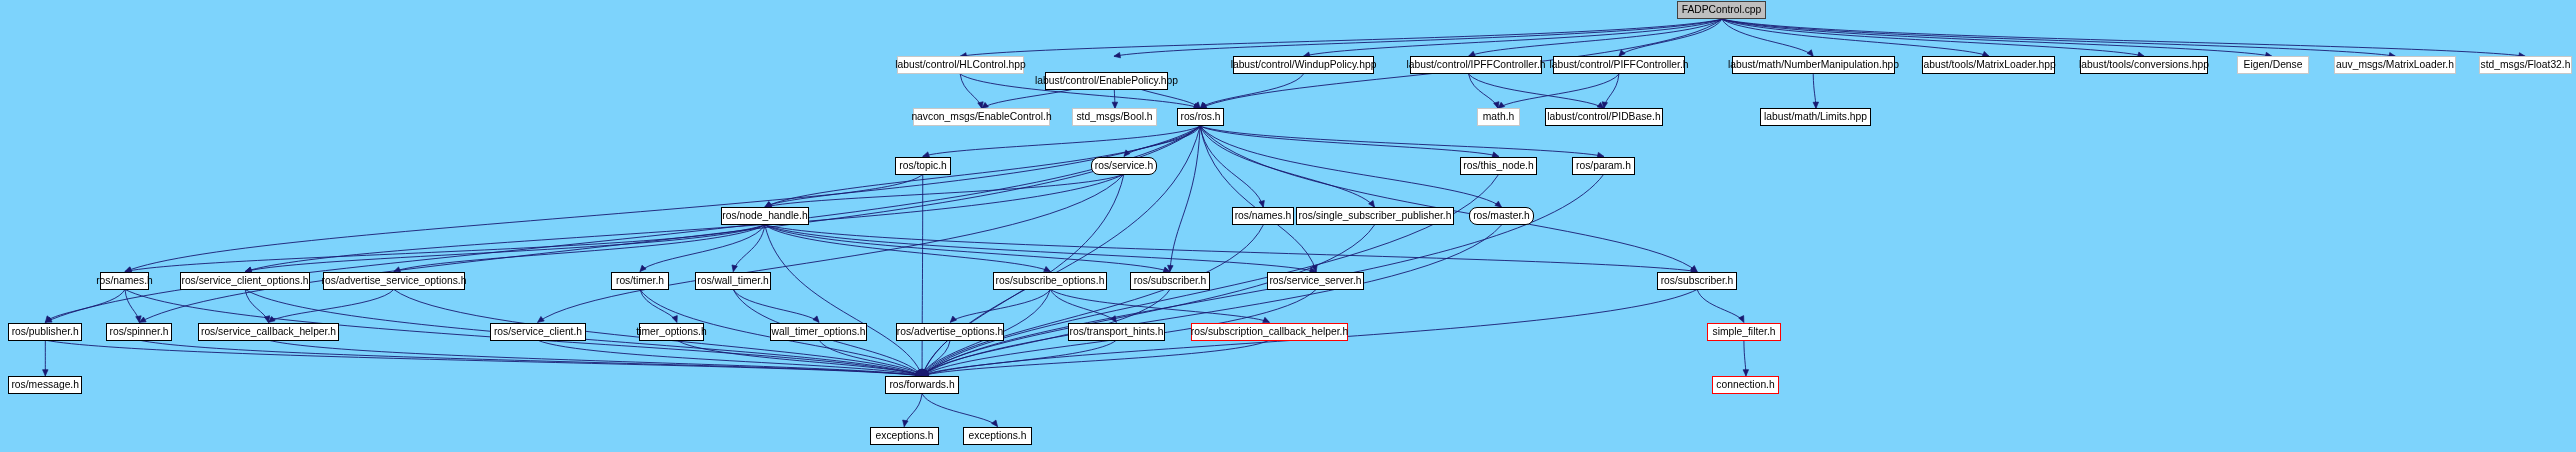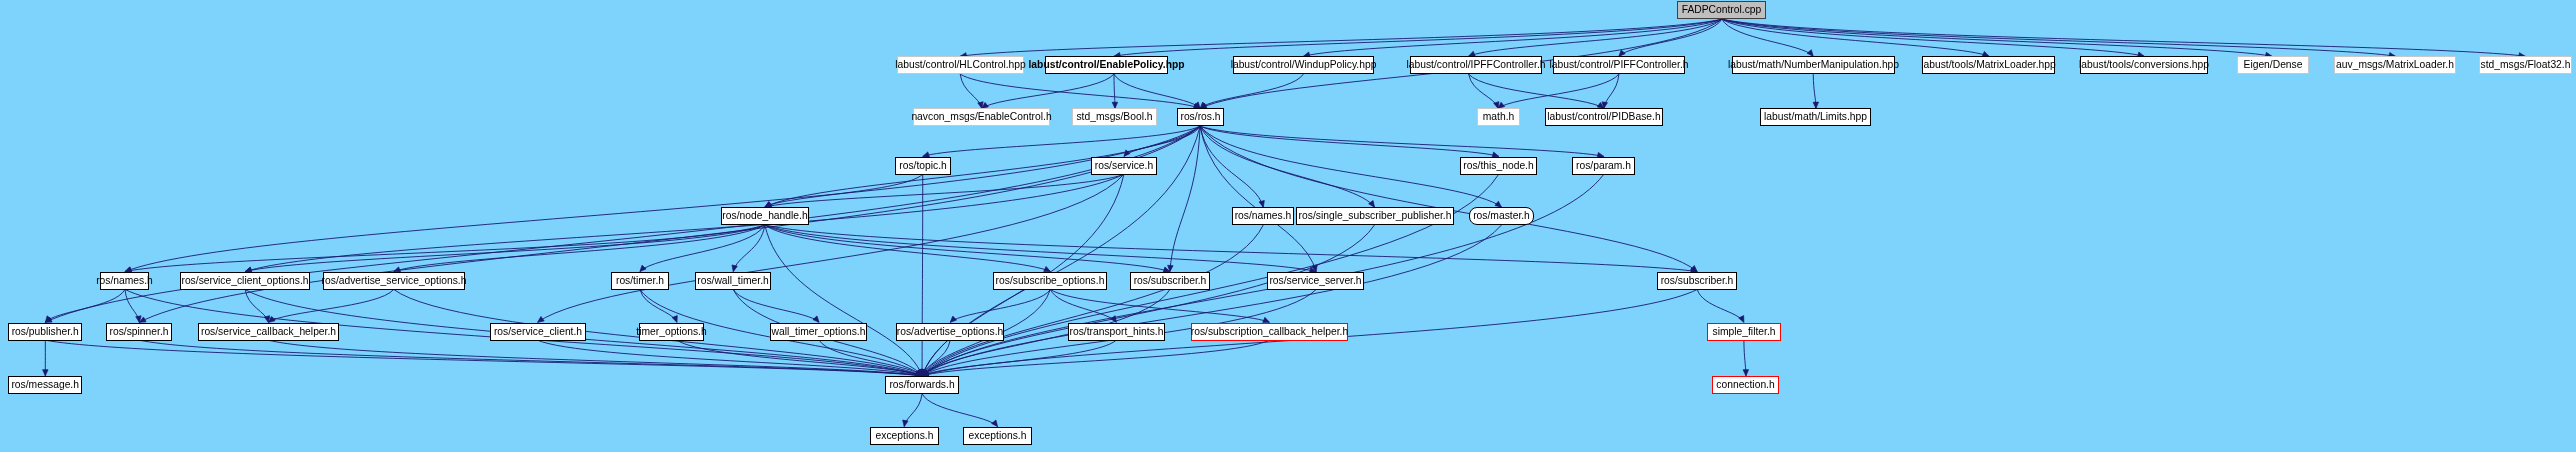--- a/index.html
+++ b/index.html
@@ -200,38 +200,38 @@
       <path d="M2540,496 C2540.36,524.6 2542.64,529.8 2543,548"></path>
       <polygon points="2543,548 2538.8227951225836,539.0808655458005 2546.8212305533016,538.922654735083"></polygon>
       <path d="M1343,574 C1339.88,600.4 1320.12,605.2 1317,622"></path>
       <polygon points="1317,622 1314.710574800279,612.4209325999406 1322.576084688891,613.8816701506827"></polygon>
       <path d="M1343,574 C1356.2,600.4 1439.8,605.2 1453,622"></path>
       <polygon points="1453,622 1444.2943326773232,617.3944211583258 1450.5848793879024,612.4518487428705"></polygon>
     </svg>
   <div id="node-layer">
       <div class="node root" style="left: 1677px; top: 1.4px; width: 89px;">FADPControl.cpp</div>
       <div class="node ext" style="left: 897px; top: 56px; width: 127px;">labust/control/HLControl.hpp</div>
-      <div class="node" style="left: 1045px; top: 56px; width: 123px; font-weight: bold;">labust/control/EnablePolicy.hpp</div>
+      <div class="node" style="left: 1045px; top: 72px; width: 123px;">labust/control/EnablePolicy.hpp</div>
       <div class="node" style="left: 1233px; top: 56px; width: 141px;">labust/control/WindupPolicy.hpp</div>
       <div class="node" style="left: 1403px; top: 56px; width: 132px; margin-left: 7px;">labust/control/IPFFController.h</div>
       <div class="node" style="left: 1553px; top: 56px; width: 132px;">labust/control/PIFFController.h</div>
       <div class="node" style="left: 1732px; top: 56px; width: 163px;">labust/math/NumberManipulation.hpp</div>
       <div class="node" style="left: 1922px; top: 56px; width: 133px;">labust/tools/MatrixLoader.hpp</div>
       <div class="node" style="left: 2080px; top: 56px; width: 128px;">labust/tools/conversions.hpp</div>
       <div class="node ext" style="left: 2237px; top: 56px; width: 72px;">Eigen/Dense</div>
       <div class="node ext" style="left: 2334px; top: 56px; width: 122px;">auv_msgs/MatrixLoader.h</div>
       <div class="node ext" style="left: 2479px; top: 56px; width: 93px;">std_msgs/Float32.h</div>
       <div class="node ext" style="left: 913px; top: 108px; width: 137px;">navcon_msgs/EnableControl.h</div>
       <div class="node ext" style="left: 1072px; top: 108px; width: 85px;">std_msgs/Bool.h</div>
       <div class="node" style="left: 1177px; top: 108px; width: 47px;">ros/ros.h</div>
       <div class="node ext" style="left: 1477px; top: 108px; width: 43px;">math.h</div>
       <div class="node" style="left: 1545px; top: 108px; width: 118px;">labust/control/PIDBase.h</div>
       <div class="node" style="left: 1760px; top: 108px; width: 111px;">labust/math/Limits.hpp</div>
       <div class="node" style="left: 895px; top: 157px; width: 56px;">ros/topic.h</div>
-      <div class="node" style="left: 1091px; top: 157px; width: 66px;">ros/service.h</div>
+      <div class="node" style="left: 1091px; top: 157px; width: 66px; border-radius: 8px;">ros/service.h</div>
       <div class="node" style="left: 1460px; top: 157px; width: 77px;">ros/this_node.h</div>
       <div class="node" style="left: 1572px; top: 157px; width: 63px;">ros/param.h</div>
       <div class="node" style="left: 721px; top: 207px; width: 88px;">ros/node_handle.h</div>
       <div class="node" style="left: 1232px; top: 207px; width: 62px;">ros/names.h</div>
       <div class="node" style="left: 1296px; top: 207px; width: 158px;">ros/single_subscriber_publisher.h</div>
       <div class="node" style="left: 1469px; top: 207px; width: 65px; border-radius: 8px;">ros/master.h</div>
       <div class="node" style="left: 100px; top: 272px; width: 49px;">ros/names.h</div>
       <div class="node" style="left: 180px; top: 272px; width: 130px;">ros/service_client_options.h</div>
       <div class="node" style="left: 323px; top: 272px; width: 142px;">ros/advertise_service_options.h</div>
       <div class="node" style="left: 611px; top: 272px; width: 58px;">ros/timer.h</div>

